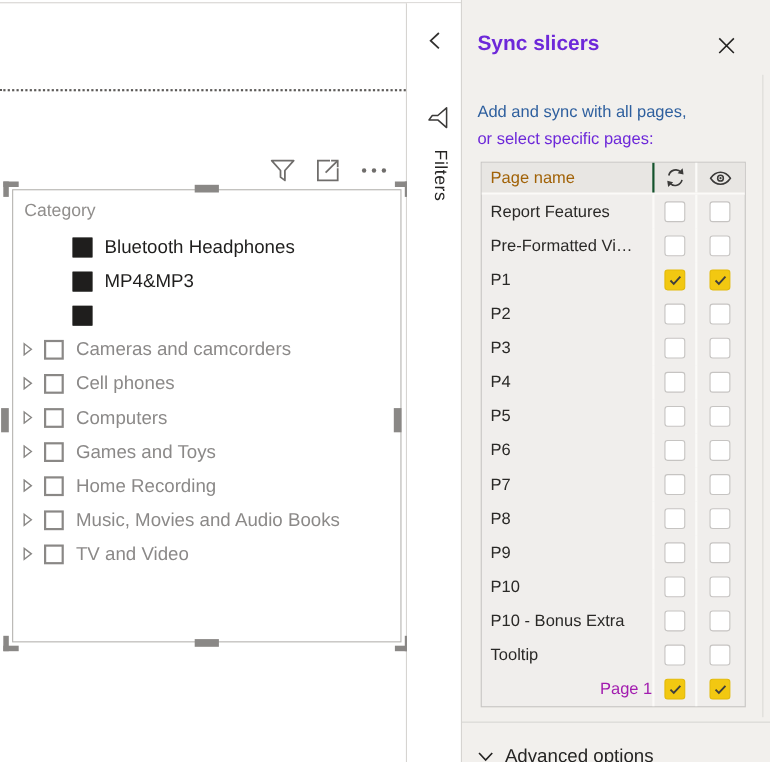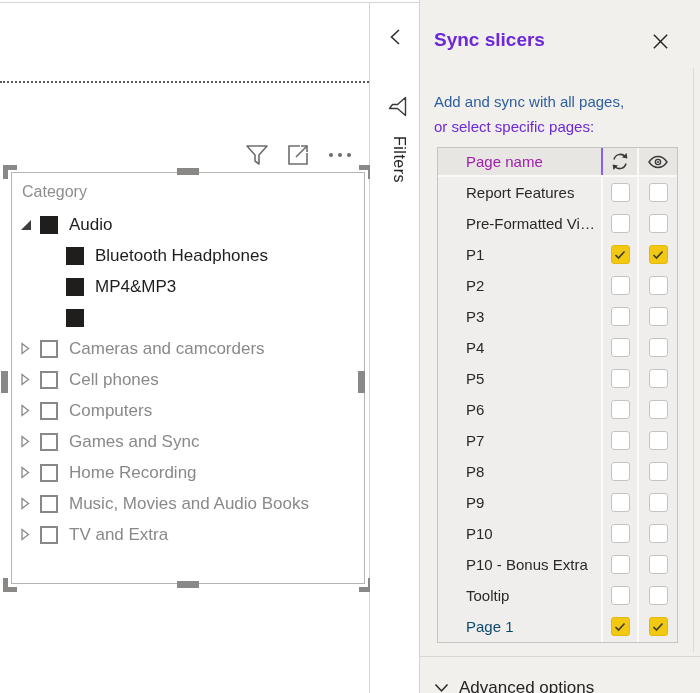--- a/index.html
+++ b/index.html
@@ -51,28 +51,28 @@
   
   #sync-pane { left:419px; top:0; width:281px; height:693px; background:#f2f0ed; border-left:1px solid #d6d4d1; }
   #sync-pane .p-abs { position:absolute; }
   #pane-title { left:14px; top:29px; font-size:19px; font-weight:600; color:#6d28d9; }
   #pane-close { left:229px; top:30px; width:22px; height:22px; display:flex; align-items:center; justify-content:center; cursor:pointer; }
   #pane-link { left:14px; top:93px; font-size:15px; color:#2e5f9e; cursor:pointer;text-align:center; }
   #pane-link-rest { left:14px; top:118px; font-size:15px; color:#6d28d9; }
 
   #pages-table { left:17px; top:147px; width:241px; border:1px solid #c7c5c3; background:#f0eeec; }
   .t-header { display:flex; height:29px; background:#e8e6e3; border-bottom:2px solid #fbfaf8; }
-  .t-hname { width:157px; padding-left:8px; line-height:28px; font-size:15px; color:#a21caf; border-right:2px solid #8b5cf6;margin-left:20px; }
+  .t-hname { width:157px; padding-left:8px; line-height:28px; font-size:15px; color:#a16207; border-right:2px solid #14532d; }
   .t-hcell { width:39px; display:flex; align-items:center; justify-content:center; }
   .t-hcell.sync { border-right:2px solid #fbfaf8; }
   .t-hcell.eye { width:41px; }
-  .t-row { display:flex; height:31px;margin-left:20px; }
+  .t-row { display:flex; height:31px; }
   .t-name { width:157px; padding-left:8px; line-height:31px; font-size:15px; color:#2a2927;
             border-right:2px solid #fbfaf8; white-space:nowrap; overflow:hidden; }
-  .t-name.current { color:#0c4a6e; }
+  .t-name.current { color:#a21caf;text-align:right; }
   .t-cell { width:39px; display:flex; align-items:center; justify-content:center; }
   .t-cell.syncc { border-right:2px solid #fbfaf8; }
   .t-cell.eyec { width:41px; }
   .t-check { width:19px; height:19px; border:1px solid #c6c4c2; border-radius:3px; background:#fff;
              display:flex; align-items:center; justify-content:center; cursor:pointer; }
   .t-check.on { background:#f2c811; border-color:#e3ba09; }
 
   #pane-scrollline { left:273px; top:68px; width:1px; height:584px; background:#dcdad6; }
   #pane-separator { left:0; top:656px; width:281px; height:1px; background:#d8d6d3; }
   #advanced-row { left:14px; top:678px; display:flex; align-items:center; gap:10px; cursor:pointer; }
@@ -114,29 +114,20 @@
   <div class="abs corner tr"></div>
   <div class="abs corner bl"></div>
   <div class="abs corner br"></div>
   <div class="abs midbar top"></div>
   <div class="abs midbar bottom"></div>
   <div class="abs midbar left"></div>
   <div class="abs midbar right"></div>
 
   <div class="abs" id="slicer-title">Category</div>
   <div class="abs" id="slicer-items">
-      <div class="sl-row checked">
-        <span class="sl-glyph">
-          <svg width="12" height="12" viewBox="0 0 12 12">
-            <polygon points="11,1 11,11 1,11" fill="#3f3e3c"></polygon>
-          </svg>
-        </span>
-        <span class="sl-check on"></span>
-        <span class="sl-label">Audio</span>
-      </div>
       <div class="sl-row child checked">
         <span class="sl-check on"></span>
         <span class="sl-label">Bluetooth Headphones</span>
       </div>
       <div class="sl-row child checked">
         <span class="sl-check on"></span>
         <span class="sl-label">MP4&amp;MP3</span>
       </div>
       <div class="sl-row child checked">
         <span class="sl-check on"></span>
@@ -168,21 +159,21 @@
         <span class="sl-check"></span>
         <span class="sl-label">Computers</span>
       </div>
       <div class="sl-row">
         <span class="sl-glyph">
           <svg width="11" height="13" viewBox="0 0 11 13">
             <polygon points="2,1.5 8.5,6.5 2,11.5" fill="#ffffff" stroke="#8a8886" stroke-width="1.3"></polygon>
           </svg>
         </span>
         <span class="sl-check"></span>
-        <span class="sl-label">Games and Sync</span>
+        <span class="sl-label">Games and Toys</span>
       </div>
       <div class="sl-row">
         <span class="sl-glyph">
           <svg width="11" height="13" viewBox="0 0 11 13">
             <polygon points="2,1.5 8.5,6.5 2,11.5" fill="#ffffff" stroke="#8a8886" stroke-width="1.3"></polygon>
           </svg>
         </span>
         <span class="sl-check"></span>
         <span class="sl-label">Home Recording</span>
       </div>
@@ -195,21 +186,21 @@
         <span class="sl-check"></span>
         <span class="sl-label">Music, Movies and Audio Books</span>
       </div>
       <div class="sl-row">
         <span class="sl-glyph">
           <svg width="11" height="13" viewBox="0 0 11 13">
             <polygon points="2,1.5 8.5,6.5 2,11.5" fill="#ffffff" stroke="#8a8886" stroke-width="1.3"></polygon>
           </svg>
         </span>
         <span class="sl-check"></span>
-        <span class="sl-label">TV and Extra</span>
+        <span class="sl-label">TV and Video</span>
       </div>
     </div>
 
   <div class="abs" id="filters-bar"></div>
   <span class="abs" id="filters-collapse">
     <svg width="15" height="18" viewBox="0 0 15 18" fill="none" stroke="#323130" stroke-width="1.6">
         <path d="M11 2L3.5 9l7.5 7"></path>
       </svg>
   </span>
   <span class="abs" id="filters-funnel">

